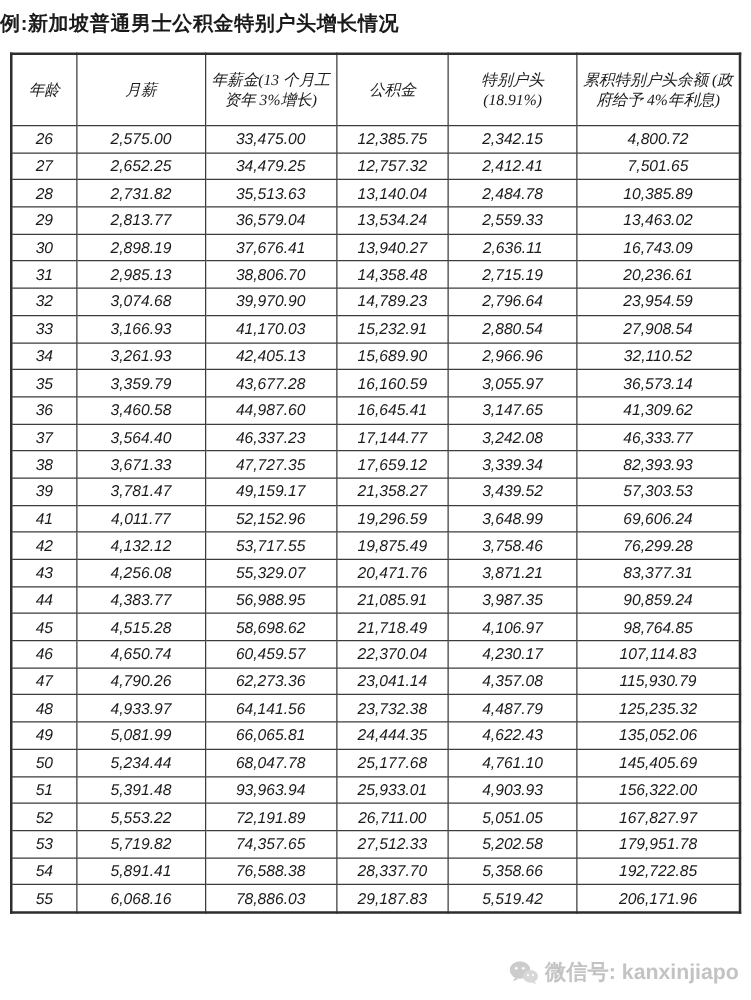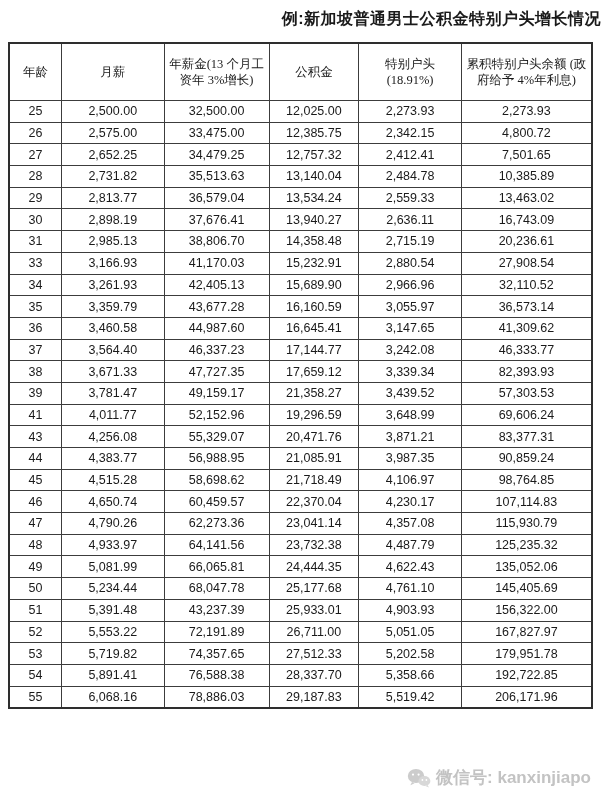--- a/index.html
+++ b/index.html
@@ -9,29 +9,30 @@
   }
   body {
     width: 601px;
     height: 800px;
     position: relative;
     overflow: hidden;
     font-family: "Liberation Sans", sans-serif;
     color: #1a1a1a;
   }
   .page-title {
-    text-align: right;
+    text-align: left;
     font-size: 16px;
     font-weight: bold;
     padding-top: 9px;
     letter-spacing: 0.5px;
     font-family: "Liberation Sans", sans-serif;
   }
   .table-wrap {
     margin: 12px 8px 0 8px;
+    font-style: italic;
   }
   table.cpf-table {
     width: 100%;
     border-collapse: collapse;
     table-layout: fixed;
     border: 2px solid #2e2e2e;
   }
   table.cpf-table th,
   table.cpf-table td {
     border: 1px solid #3c3c3c;
@@ -97,28 +98,20 @@
         <th>年龄</th>
         <th>月薪</th>
         <th>年薪金(13 个月工资年 3%增长)</th>
         <th>公积金</th>
         <th>特别户头 (18.91%)</th>
         <th>累积特别户头余额 (政府给予 4%年利息)</th>
       </tr>
     </thead>
     <tbody>
         <tr>
-          <td>25</td>
-          <td>2,500.00</td>
-          <td>32,500.00</td>
-          <td>12,025.00</td>
-          <td>2,273.93</td>
-          <td>2,273.93</td>
-        </tr>
-        <tr>
           <td>26</td>
           <td>2,575.00</td>
           <td>33,475.00</td>
           <td>12,385.75</td>
           <td>2,342.15</td>
           <td>4,800.72</td>
         </tr>
         <tr>
           <td>27</td>
           <td>2,652.25</td>
@@ -153,20 +146,28 @@
         </tr>
         <tr>
           <td>31</td>
           <td>2,985.13</td>
           <td>38,806.70</td>
           <td>14,358.48</td>
           <td>2,715.19</td>
           <td>20,236.61</td>
         </tr>
         <tr>
+          <td>32</td>
+          <td>3,074.68</td>
+          <td>39,970.90</td>
+          <td>14,789.23</td>
+          <td>2,796.64</td>
+          <td>23,954.59</td>
+        </tr>
+        <tr>
           <td>33</td>
           <td>3,166.93</td>
           <td>41,170.03</td>
           <td>15,232.91</td>
           <td>2,880.54</td>
           <td>27,908.54</td>
         </tr>
         <tr>
           <td>34</td>
           <td>3,261.93</td>
@@ -217,20 +218,28 @@
         </tr>
         <tr>
           <td>41</td>
           <td>4,011.77</td>
           <td>52,152.96</td>
           <td>19,296.59</td>
           <td>3,648.99</td>
           <td>69,606.24</td>
         </tr>
         <tr>
+          <td>42</td>
+          <td>4,132.12</td>
+          <td>53,717.55</td>
+          <td>19,875.49</td>
+          <td>3,758.46</td>
+          <td>76,299.28</td>
+        </tr>
+        <tr>
           <td>43</td>
           <td>4,256.08</td>
           <td>55,329.07</td>
           <td>20,471.76</td>
           <td>3,871.21</td>
           <td>83,377.31</td>
         </tr>
         <tr>
           <td>44</td>
           <td>4,383.77</td>
@@ -283,21 +292,21 @@
           <td>50</td>
           <td>5,234.44</td>
           <td>68,047.78</td>
           <td>25,177.68</td>
           <td>4,761.10</td>
           <td>145,405.69</td>
         </tr>
         <tr>
           <td>51</td>
           <td>5,391.48</td>
-          <td>43,237.39</td>
+          <td>93,963.94</td>
           <td>25,933.01</td>
           <td>4,903.93</td>
           <td>156,322.00</td>
         </tr>
         <tr>
           <td>52</td>
           <td>5,553.22</td>
           <td>72,191.89</td>
           <td>26,711.00</td>
           <td>5,051.05</td>

